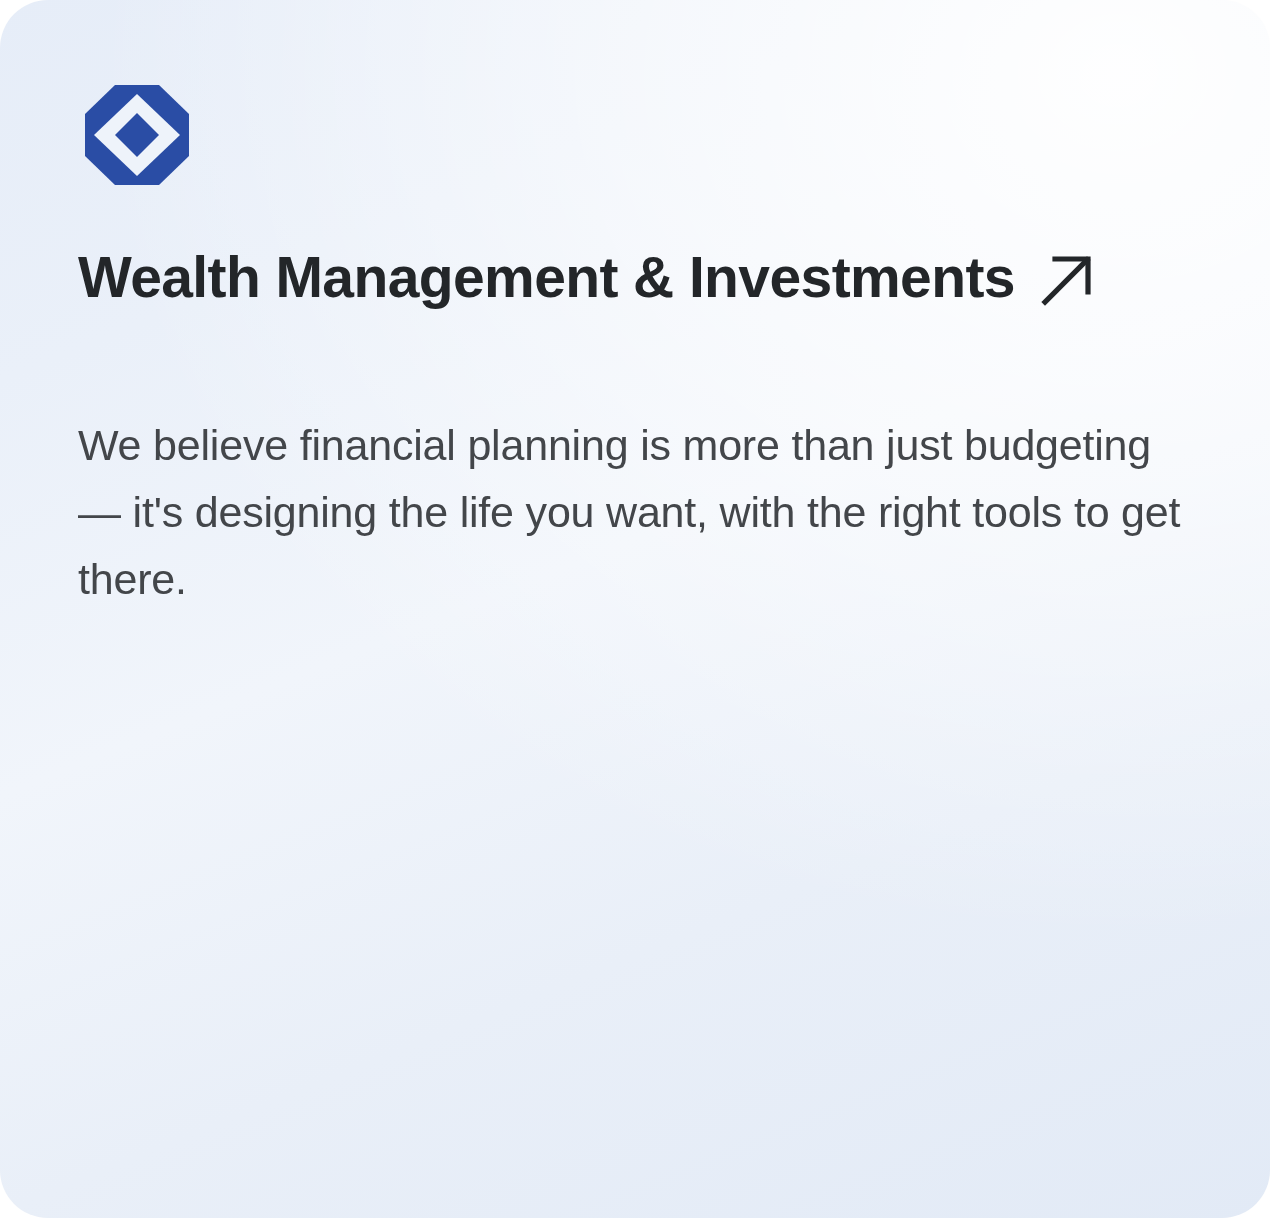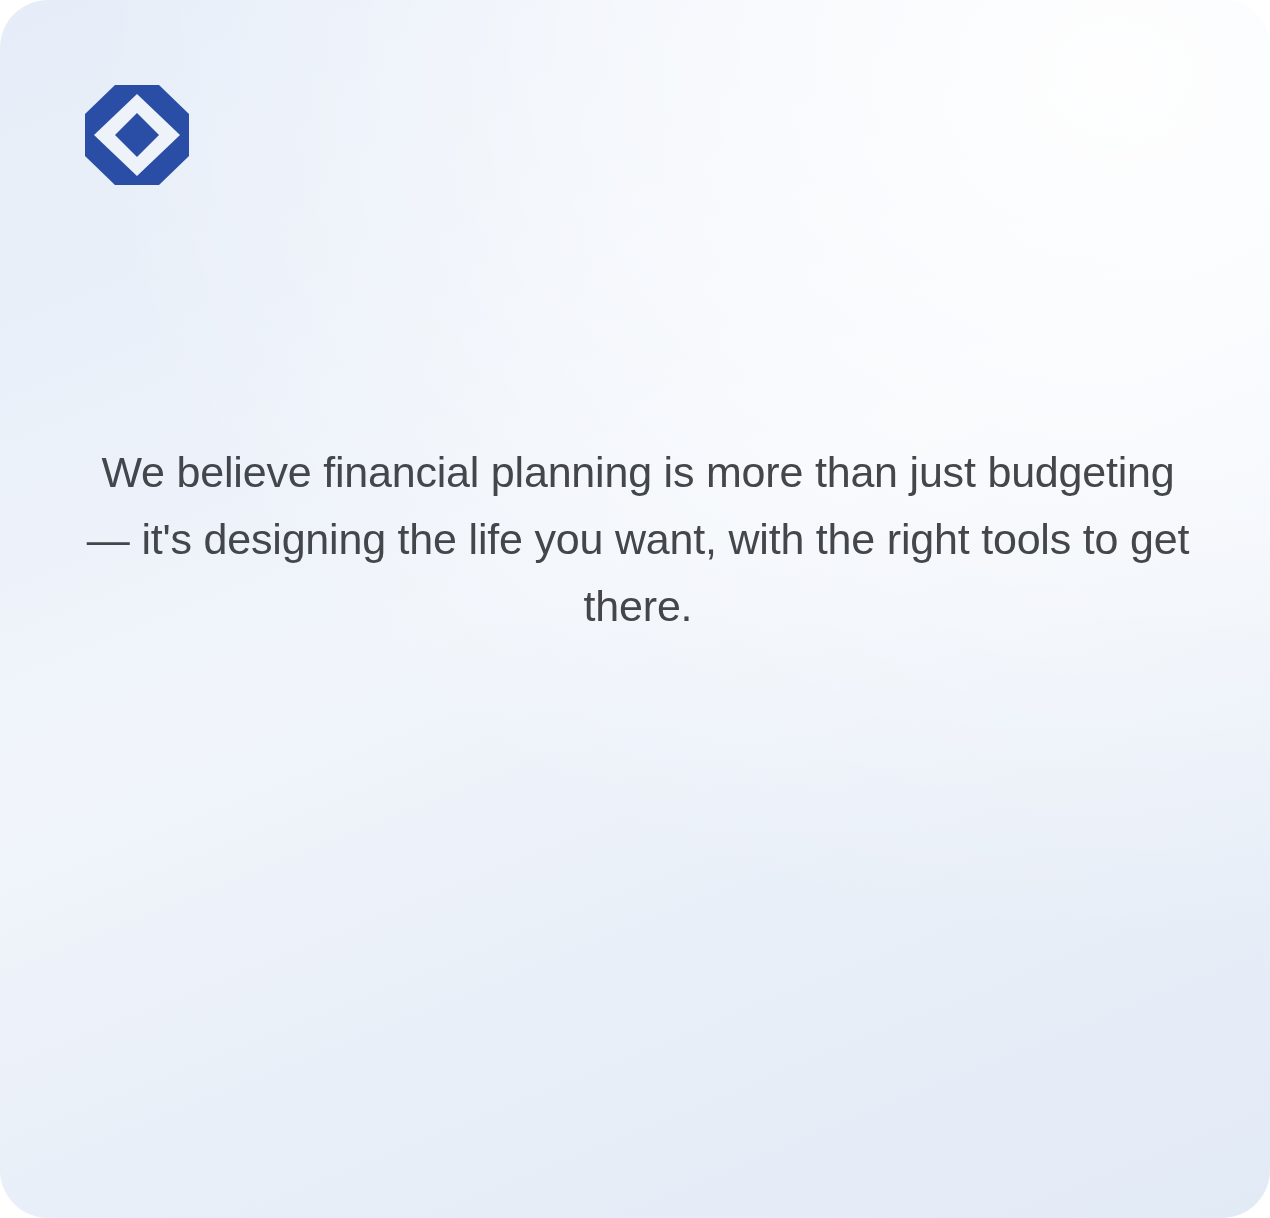--- a/index.html
+++ b/index.html
@@ -72,23 +72,22 @@
     height: 52px;
     flex: 0 0 auto;
     margin-top: 4px;
   }
   .heading-arrow svg { display: block; }
 
   
   .body-copy {
     position: absolute;
     left: 78px;
-    top: 439px;
+    top: 412px;
     width: 1120px;
-    text-align: center;
   }
   .body-copy p {
     margin: 0;
     font-size: 43px;
     font-weight: 400;
     line-height: 67px;
     letter-spacing: -0.2px;
     color: #43464a;
   }
   .body-copy p + p {
@@ -104,18 +103,29 @@
     <svg width="104" height="100" viewBox="0 0 104 100" xmlns="http://www.w3.org/2000/svg">
 
       <polygon points="30,0 74,0 104,29 104,71 74,100 30,100 0,71 0,29" fill="#2a4da5"></polygon>
 
       <polygon points="52,9 95,50 52,91 9,50" fill="#eef3fa"></polygon>
 
       <polygon points="52,28 74,50 52,72 30,50" fill="#2a4da5"></polygon>
     </svg>
   </div>
 
+  <div class="heading-row">
+    <h1 class="heading-title">Wealth Management &amp; Investments</h1>
+    <span class="heading-arrow">
+      <svg width="52" height="52" viewBox="0 0 52 52" xmlns="http://www.w3.org/2000/svg">
+        <g fill="none" stroke="#232629" stroke-width="5.2" stroke-linecap="square" stroke-linejoin="miter">
+          <line x1="4" y1="48" x2="46" y2="6"></line>
+          <polyline points="14,5 47,5 47,38"></polyline>
+        </g>
+      </svg>
+    </span>
+  </div>
 
   <div class="body-copy">
     <p>We believe financial planning is more than just budgeting — it's designing the life you want, with the right tools to get there.</p>
   </div>
 
 </div>
 
 </body></html>

